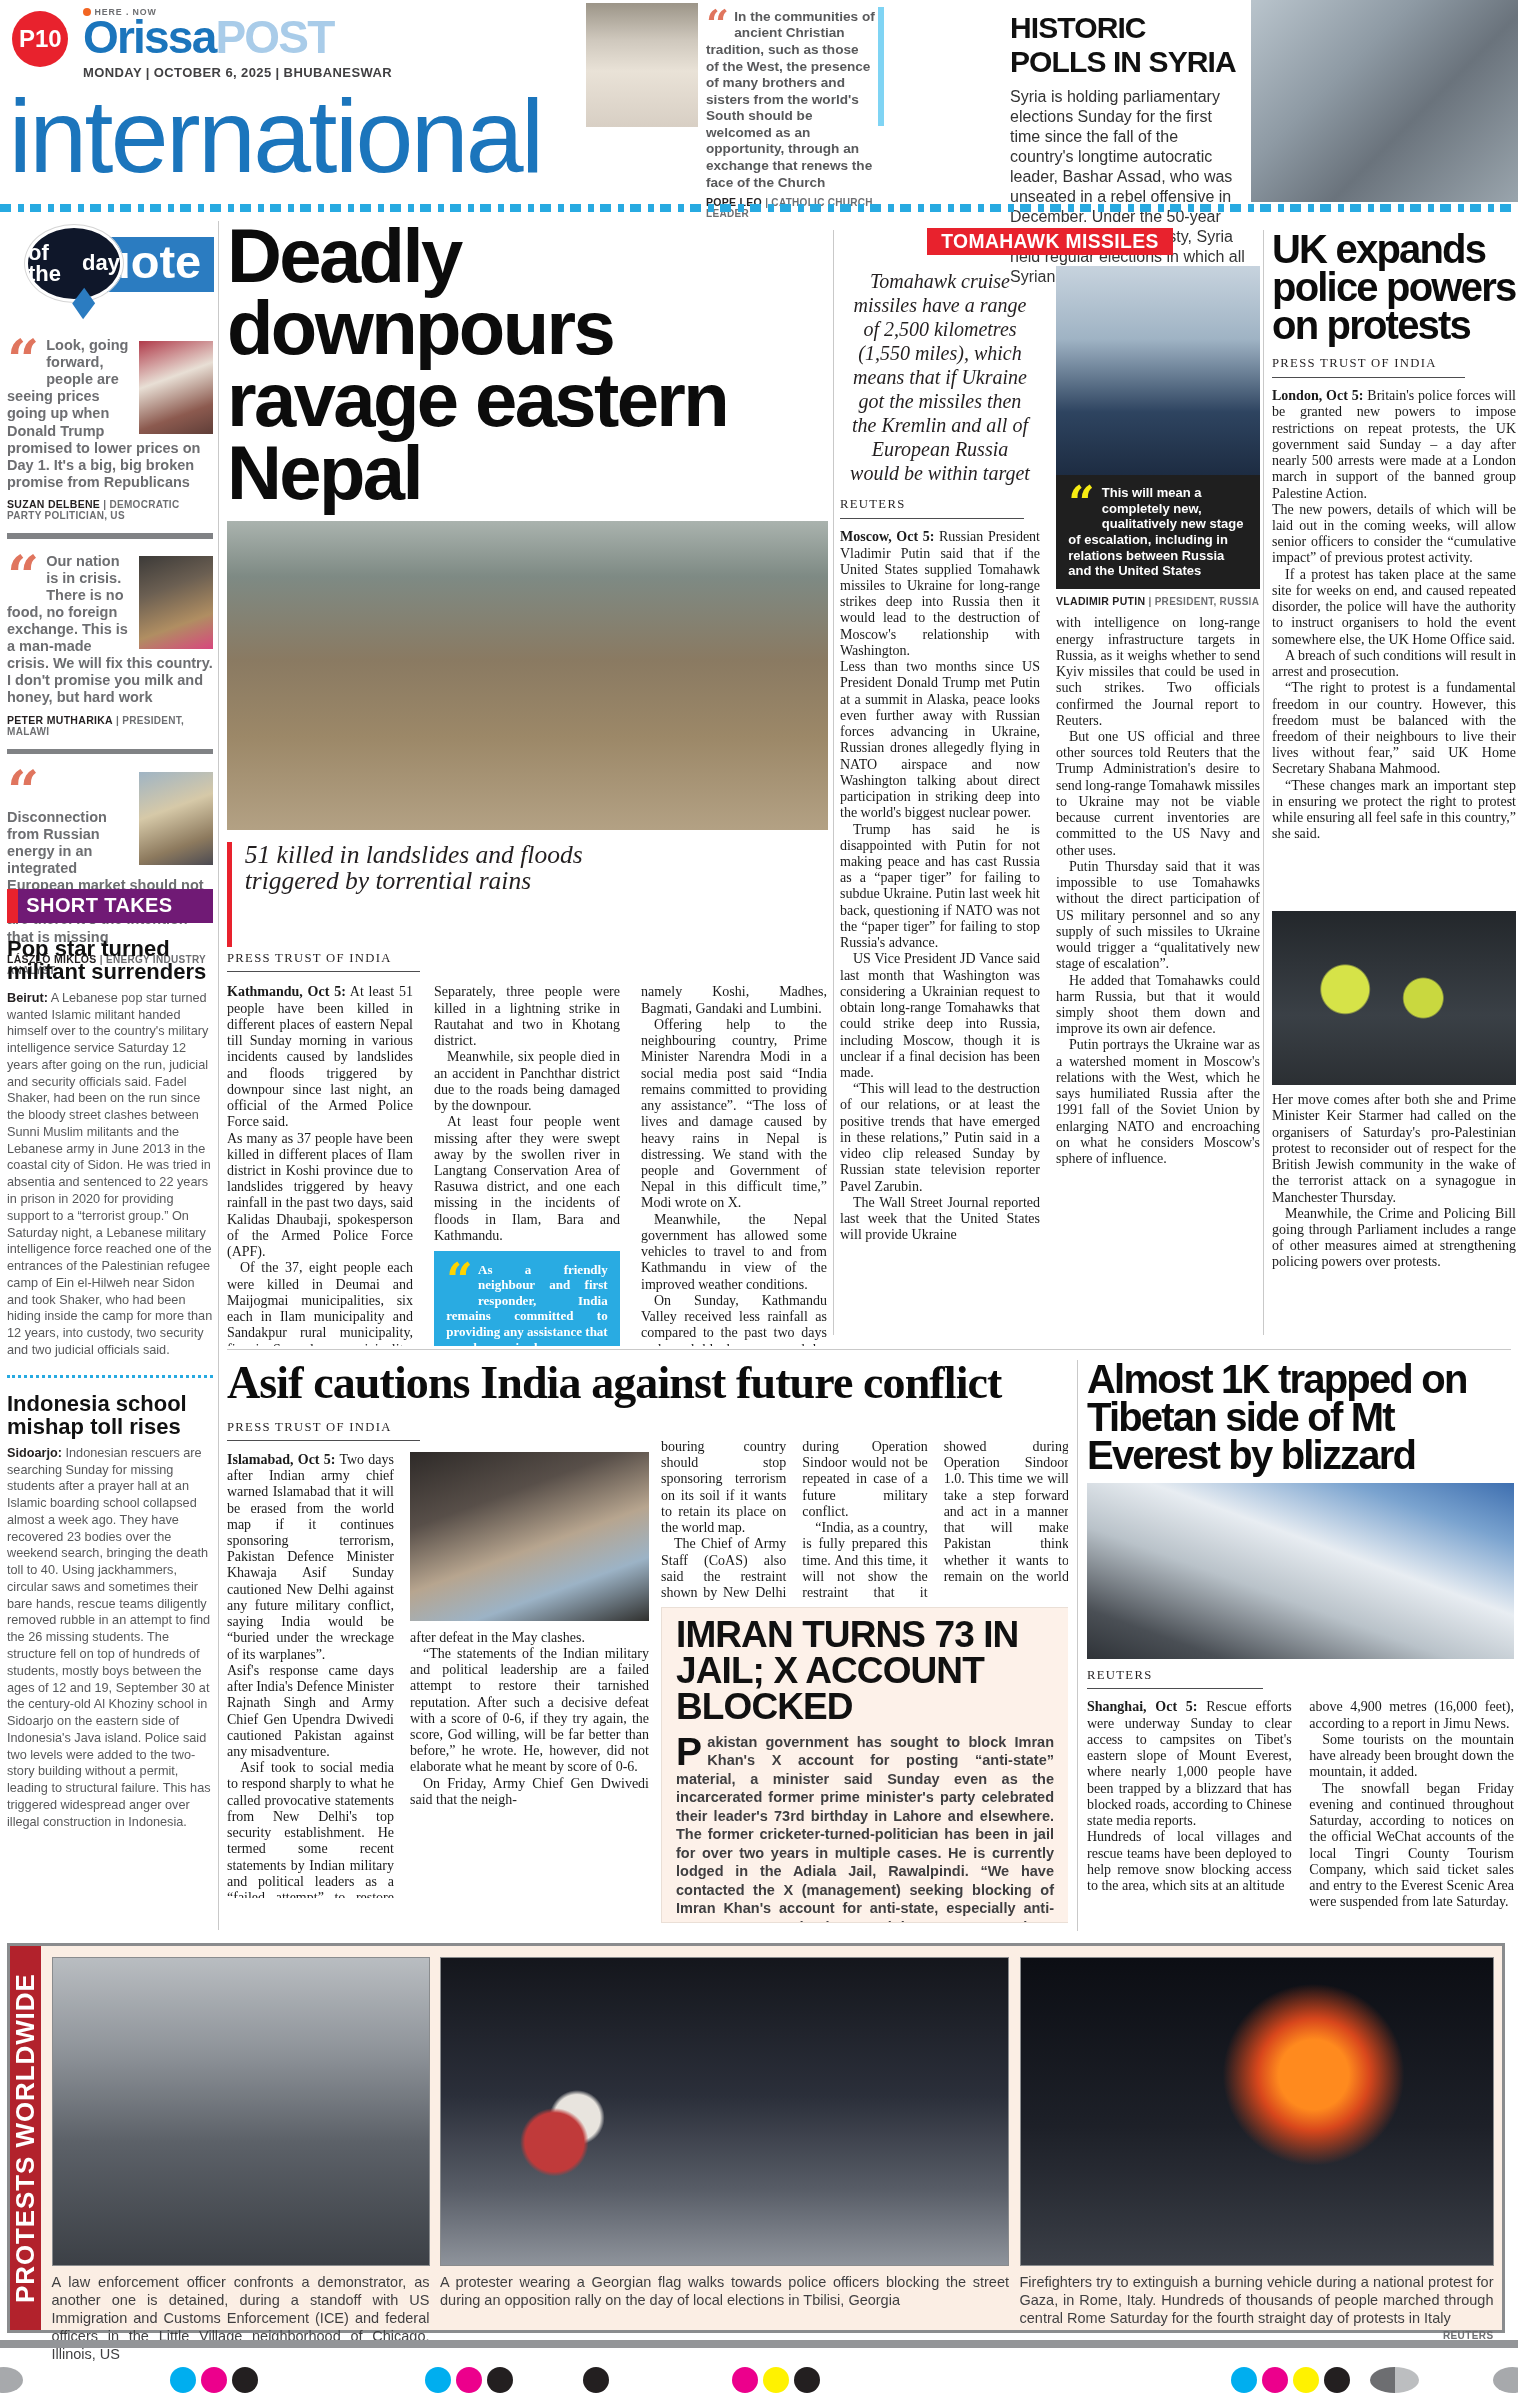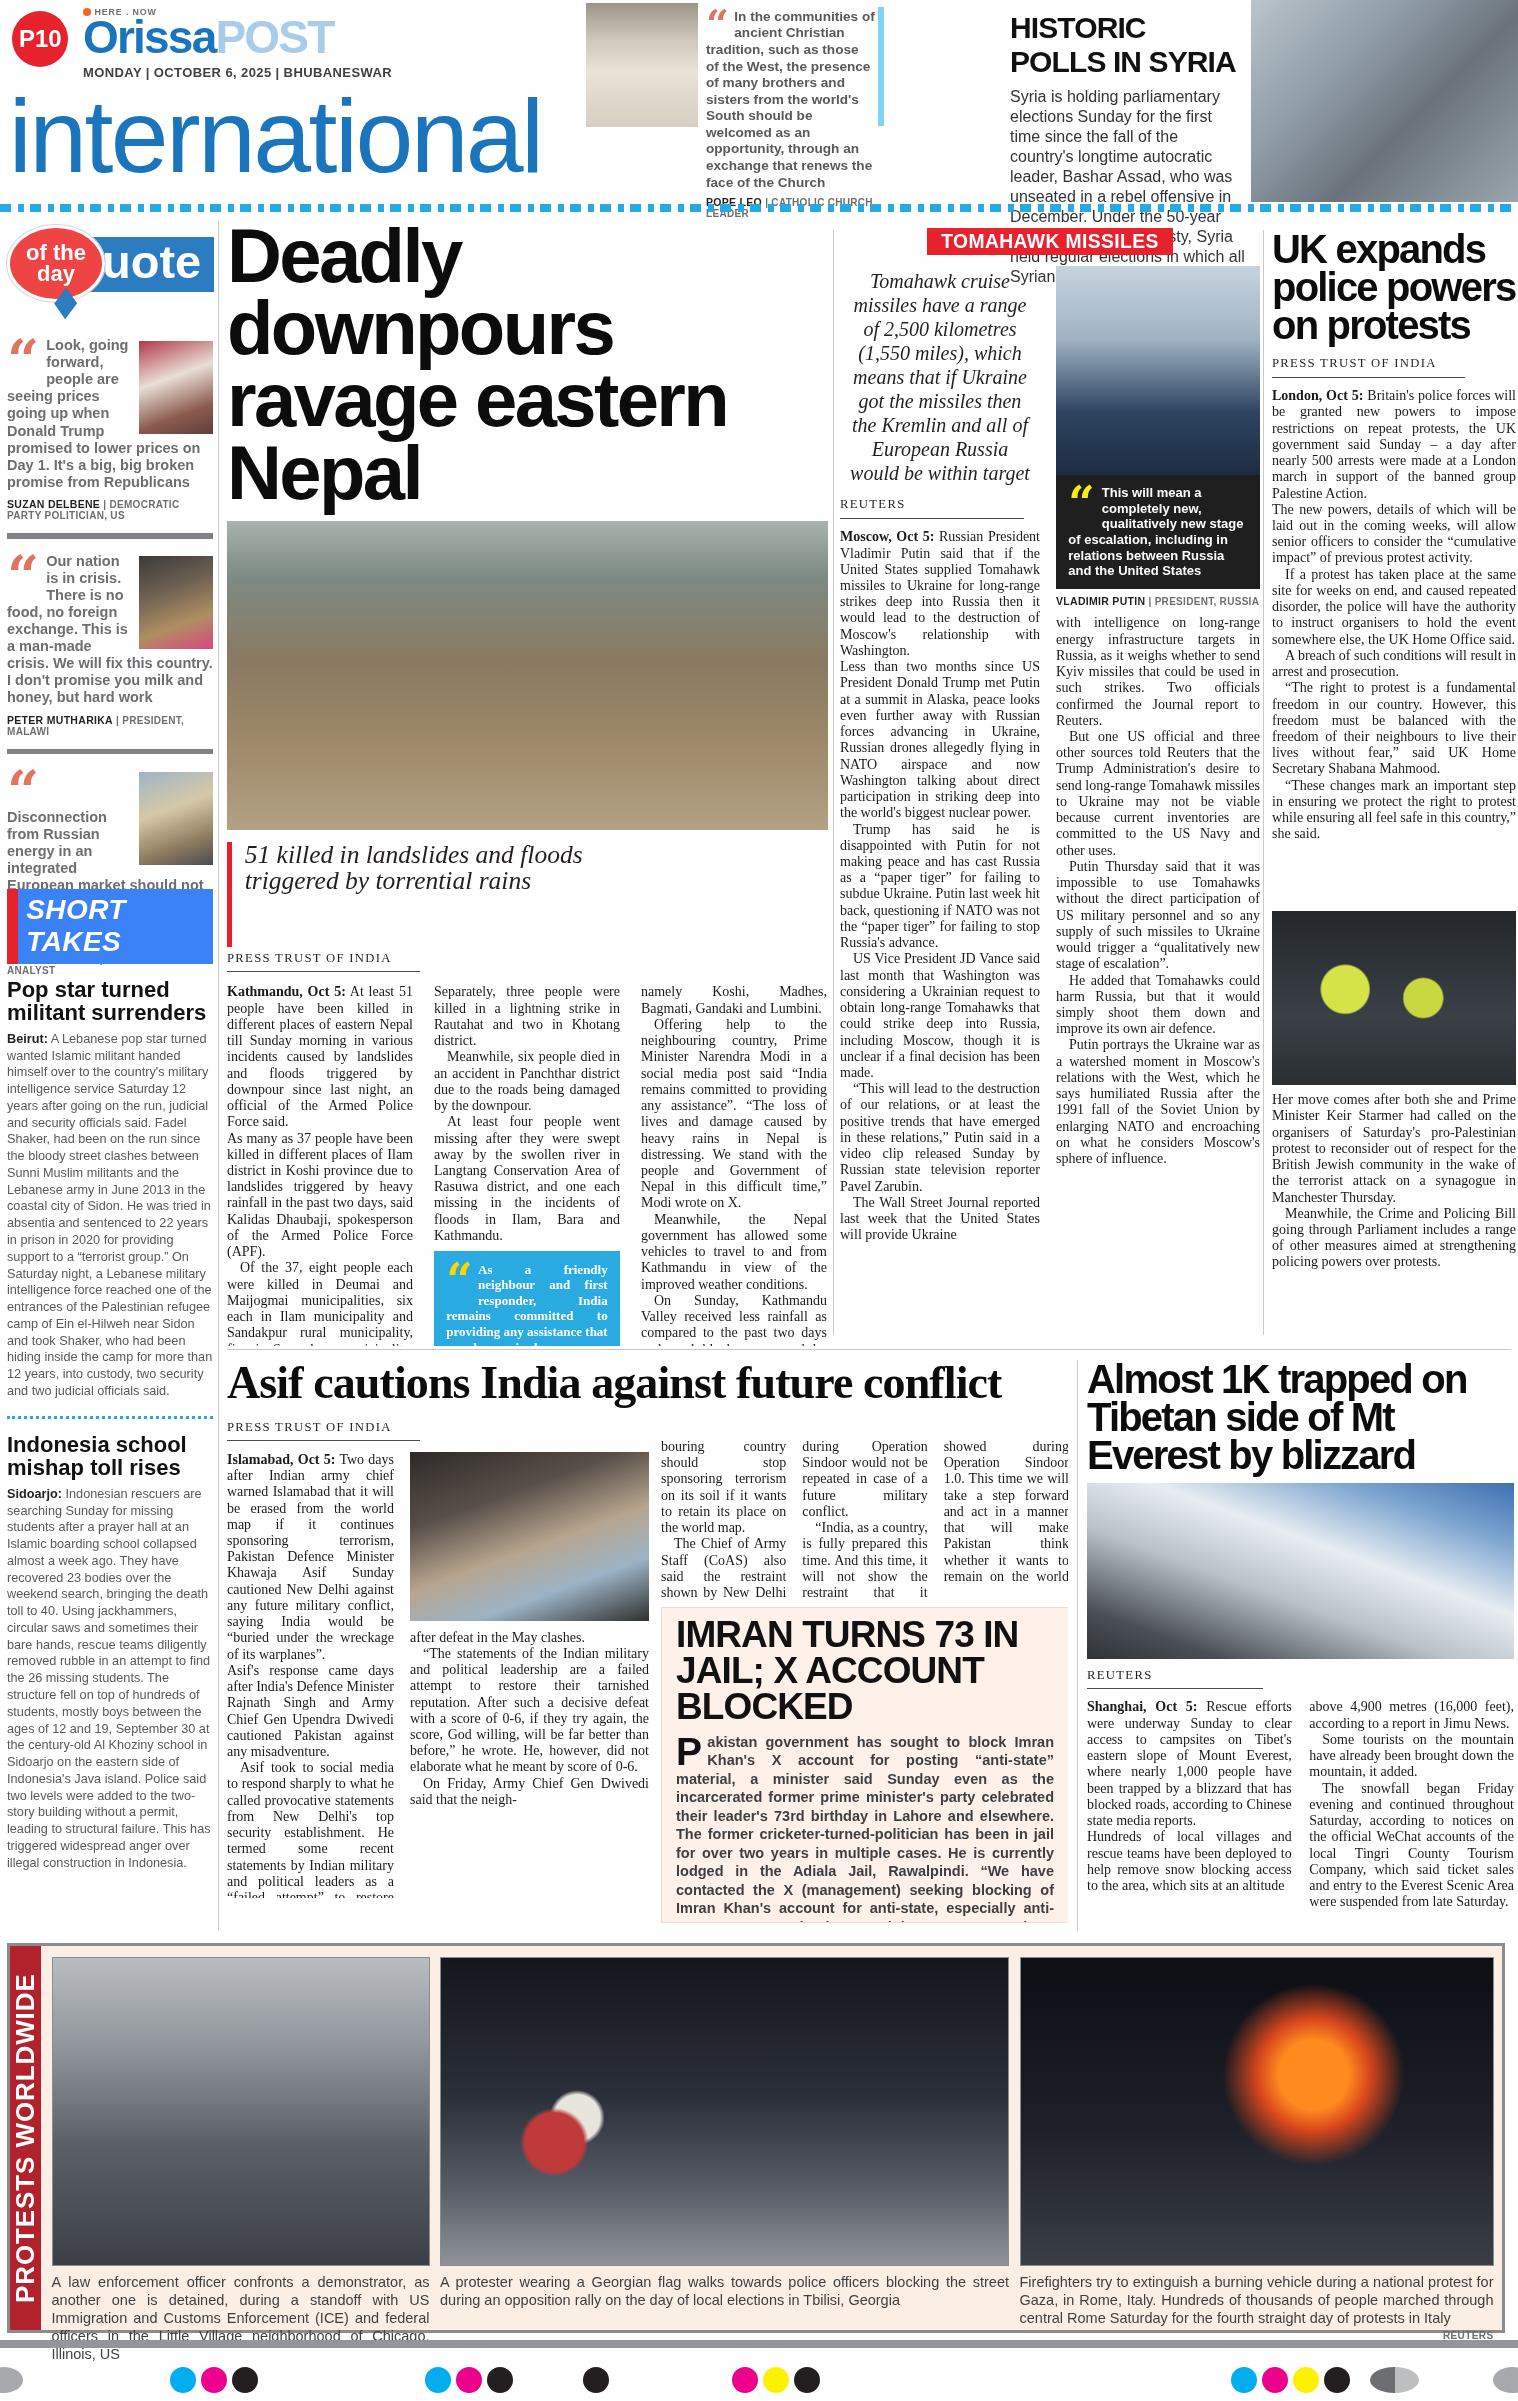--- a/index.html
+++ b/index.html
@@ -20,34 +20,34 @@
   .dashsep { height:8px; background:repeating-linear-gradient(90deg,#27aae1 0 11.4px,transparent 11.4px 18.4px,#27aae1 18.4px 24px,transparent 24px 30px); }
   .qmark { font-family:"DejaVu Serif", serif; font-weight:bold; color:#e0755e; font-size:56px; line-height:0.6; float:left; margin:7px 7px 0 0;}
   .popeq { font-size:13.6px; font-weight:bold; color:#58595b; line-height:1.22; }
   .attr { font-size:10px; color:#6d6e71; font-weight:bold; letter-spacing:0.3px; }
   .attr b { color:#231f20; font-size:10.5px; }
   .syr-title { font-size:30px; font-weight:bold; letter-spacing:-0.9px; color:#111; }
   .syr-text { font-size:16px; line-height:1.25; color:#333; margin-top:8.8px; }
   
   .bubble-word { position:absolute; left:69px; top:12.3px; background:#2b7cc1; color:#fff;
                  font-size:47px; font-weight:bold; padding:0 12.3px 5.3px 26px; line-height:1.05;}
-  .bubble { position:absolute; left:0; top:0; width:98px; height:77px; background:#ef4444;
+  .bubble { position:absolute; left:18px; top:0; width:98px; height:77px; background:#0f172a;
             border:3.5px solid #fff; outline:0.9px solid #d5d5d5; border-radius:50%;
             color:#fff; font-weight:bold; font-size:22px; line-height:0.95;
-            display:flex; flex-direction:column; align-items:center; justify-content:center; }
+            display:flex; flex-direction:row; align-items:center; justify-content:center; }
   .bubble:after { content:""; position:absolute; left:46px; bottom:-14px; width:19.3px; height:19.3px;
                   background:#2b7cc1; transform:rotate(55deg) skew(18deg); }
   .qitem { margin-top:14px; }
   .qtext { font-size:14.5px; font-weight:bold; color:#6d6e71; line-height:1.18; }
   .qthumb { float:right; width:74px; height:93px; margin:3.5px 0 3.5px 5.3px; }
   .graysep { height:5.3px; background:#808285; margin:12.3px 0 1.8px 0; }
   .st-head { display:flex; align-items:stretch; }
   .st-red { width:10.5px; background:#e8222d; }
-  .st-blue { flex:1; background:#3b82f6; color:#fff; font-weight:bold; font-size:28px;
-             padding:5.3px 8.8px; letter-spacing:0.4px;font-style:italic;}
+  .st-blue { flex:1; background:#701a75; color:#fff; font-weight:bold; font-size:20px;
+             padding:5.3px 8.8px; letter-spacing:0.4px;}
   .st-title { font-size:22px; font-weight:bold; color:#111; line-height:1.05; margin:14px 0 7px 0;}
   .st-body { font-size:12.7px; color:#58595b; line-height:1.32; }
   .st-body b { color:#231f20; }
   .dotsep { border-top:3.5px dotted #27aae1; margin:16px 0 1.8px 0; }
   
   .copy { font-family:"Liberation Serif", serif; font-size:14px; line-height:1.16;
           color:#1a1a1a; text-align:justify; overflow:hidden; }
   .copy p { margin:0; }
   .copy p + p { text-indent:13px; }
   .dl { font-weight:bold; }

